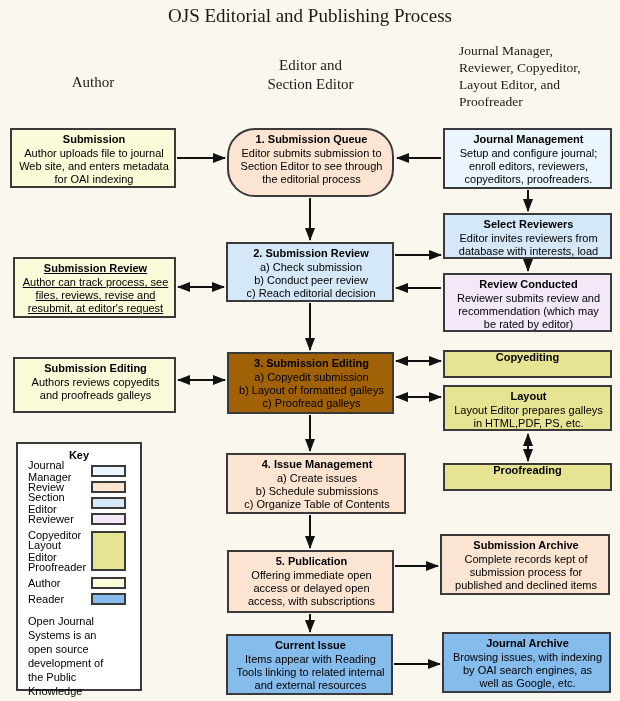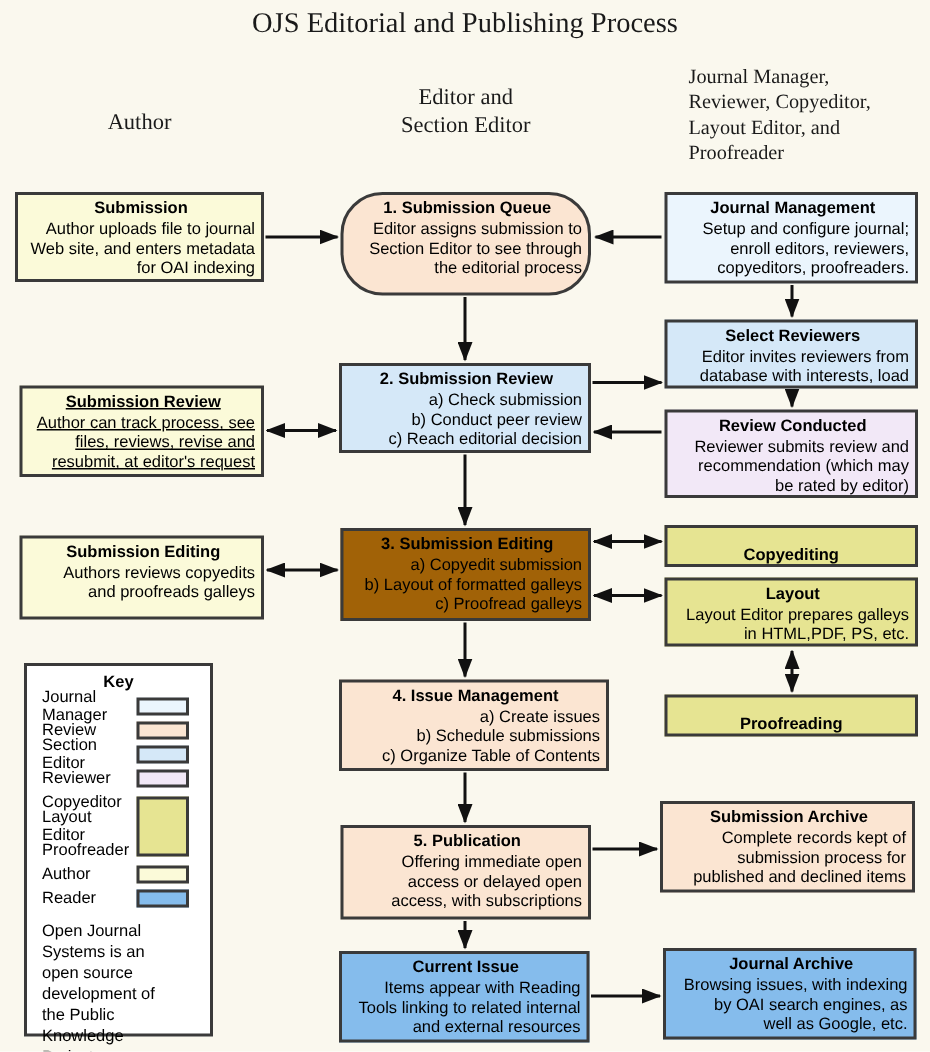--- a/index.html
+++ b/index.html
@@ -25,22 +25,22 @@
   .box {
     position: absolute;
     box-sizing: border-box;
     border: 2px solid #3a3a3a;
     padding: 3px 4px 3px 6px;
     font-size: 11px;
     line-height: 13px;
     overflow: hidden;
   }
   .box-title { font-weight: bold; text-align: center; margin-bottom: 1px; }
-  .box-body { white-space: pre-line; text-align: right; }
-  .box.center-only { display: flex; align-items: flex-start; justify-content: center; padding: 12px; }
+  .box-body { white-space: pre-line; text-align: center; }
+  .box.center-only { display: flex; align-items: flex-end; justify-content: center; padding: 12px; }
   .box.center-only .box-title { margin: 0; }
 
   
   #b-submission      { left: 10px;  top: 128px; width: 166px; height: 60px; }
   #b-queue           { left: 227px; top: 128px; width: 167px; height: 69px; border-radius: 28px; }
   #b-jmgmt           { left: 443px; top: 128px; width: 169px; height: 61px; }
   #b-select          { left: 443px; top: 213px; width: 169px; height: 46px; }
   #b-review-author   { left: 13px;  top: 257px; width: 163px; height: 61px; text-decoration: underline; }
   #b-review          { left: 226px; top: 242px; width: 168px; height: 60px; }
   #b-conducted       { left: 443px; top: 273px; width: 169px; height: 59px; }
@@ -103,21 +103,21 @@
 
   <div class="box" id="b-submission" style="background: rgb(251, 250, 217);">
     <div class="box-title">Submission</div>
     <div class="box-body">Author uploads file to journal
 Web site, and enters metadata
 for OAI indexing</div>
   </div>
 
   <div class="box" id="b-queue" style="background: rgb(251, 229, 210);">
     <div class="box-title">1. Submission Queue</div>
-    <div class="box-body">Editor assigns submission to
+    <div class="box-body">Editor submits submission to
 Section Editor to see through
 the editorial process</div>
   </div>
 
   <div class="box" id="b-jmgmt" style="background: rgb(235, 245, 253);">
     <div class="box-title">Journal Management</div>
     <div class="box-body">Setup and configure journal;
 enroll editors, reviewers,
 copyeditors, proofreaders.</div>
   </div>

